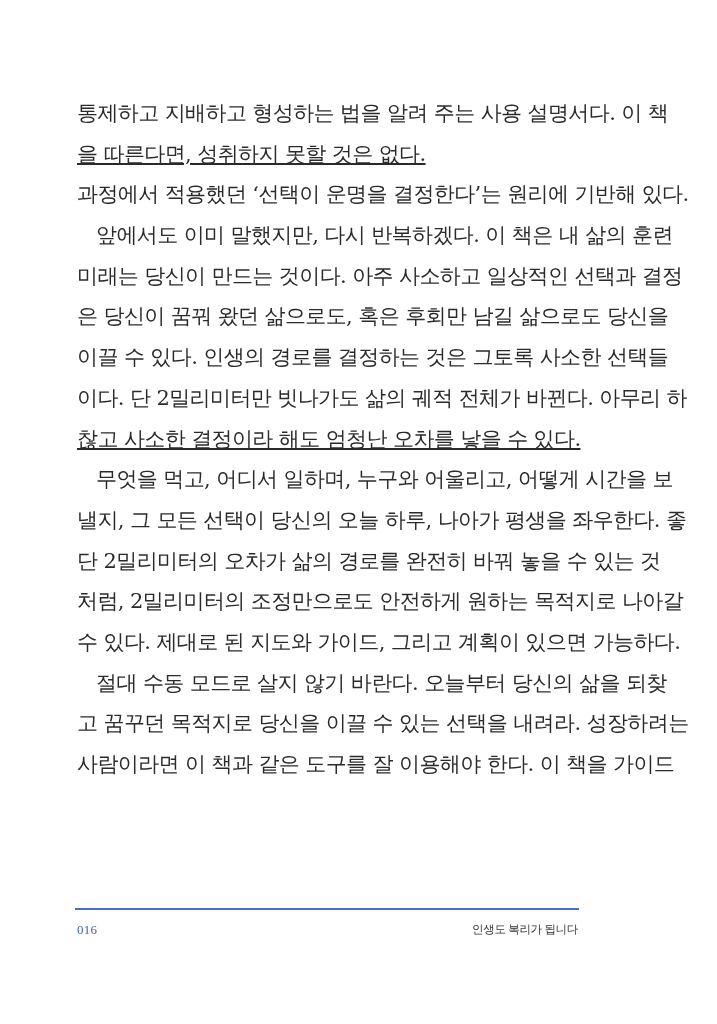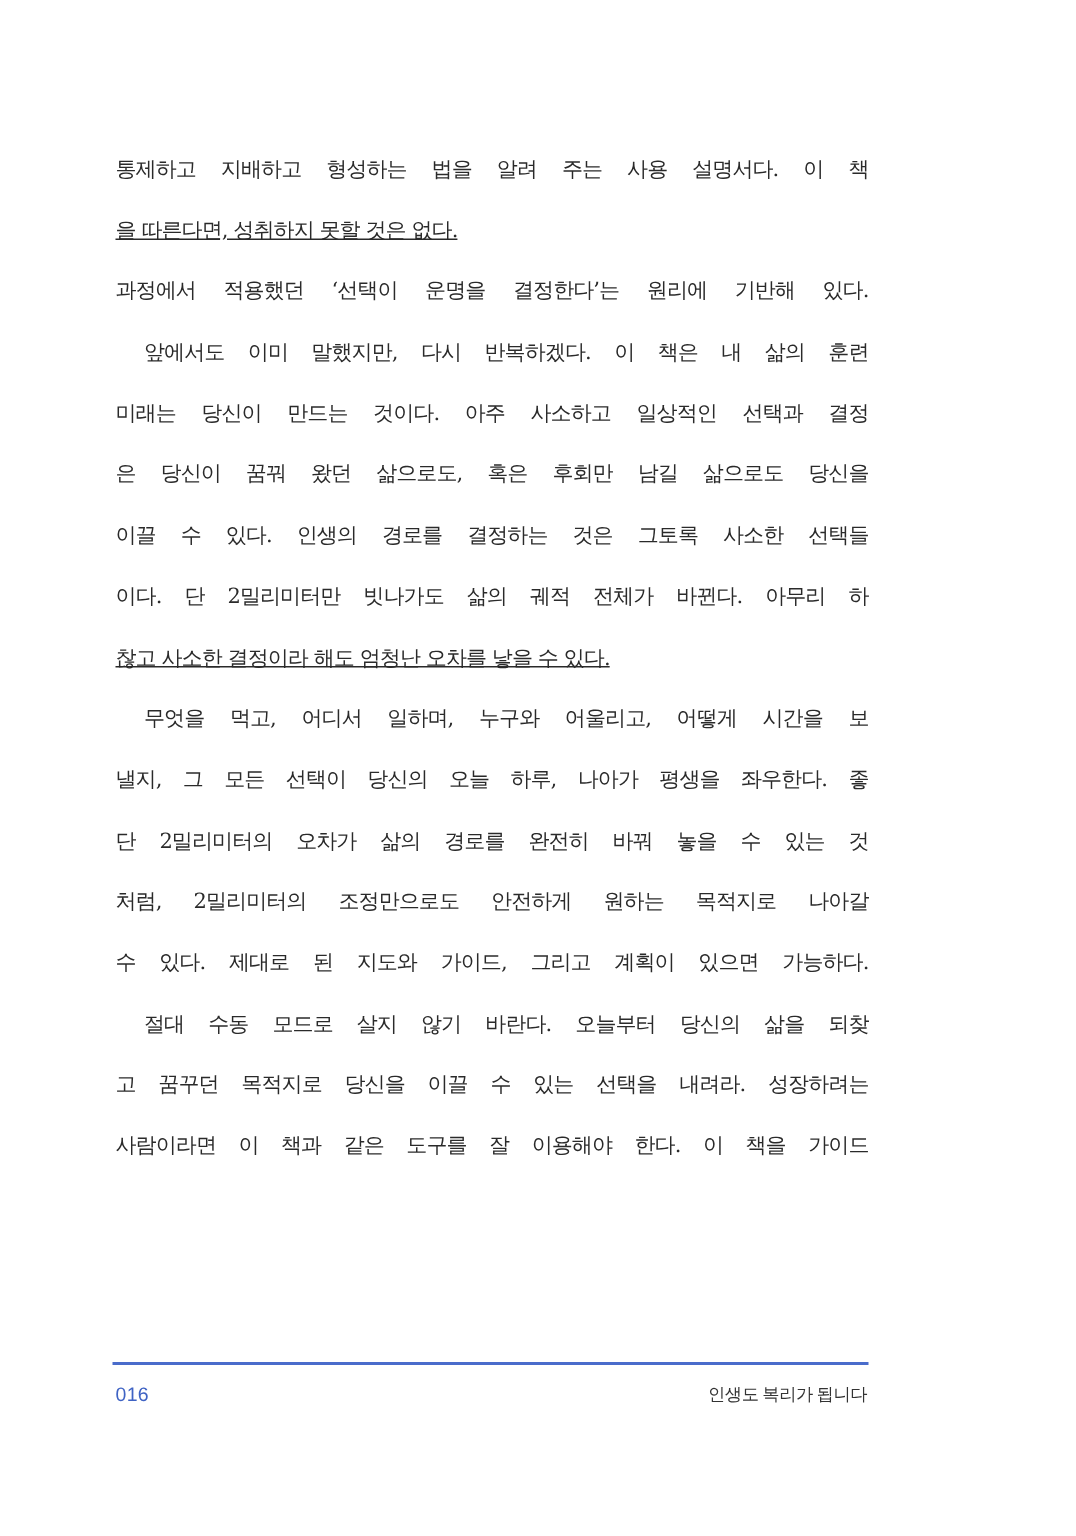--- a/index.html
+++ b/index.html
@@ -22,21 +22,21 @@
     }
     .body-text {
       position: absolute;
       left: 77px;
       top: 93px;
       width: 502px;
     }
     .line {
       height: 40.7px;
       line-height: 40.7px;
-      font-size: 14px;
+      font-size: 21px;
       white-space: nowrap;
       letter-spacing: -0.6px;
       text-align: justify;
       text-align-last: justify;
       display: block;
     }
     .line.last {
       text-align-last: left;
       text-decoration: underline;
     }
@@ -48,21 +48,21 @@
       left: 75px;
       top: 908px;
       width: 504px;
       height: 1.5px;
       background: #4a6ccb;
     }
     .page-number {
       position: absolute;
       left: 77px;
       top: 922px;
-      font-family: Liberation Sans, sans-serif;
+      font-family: Liberation Serif, serif;
       font-size: 13px;
       color: #3f63c4;
       letter-spacing: 0.2px;
     }
     .running-title {
       position: absolute;
       right: 139px;
       top: 922px;
       font-family: Liberation Serif, serif;
       font-size: 11.5px;

